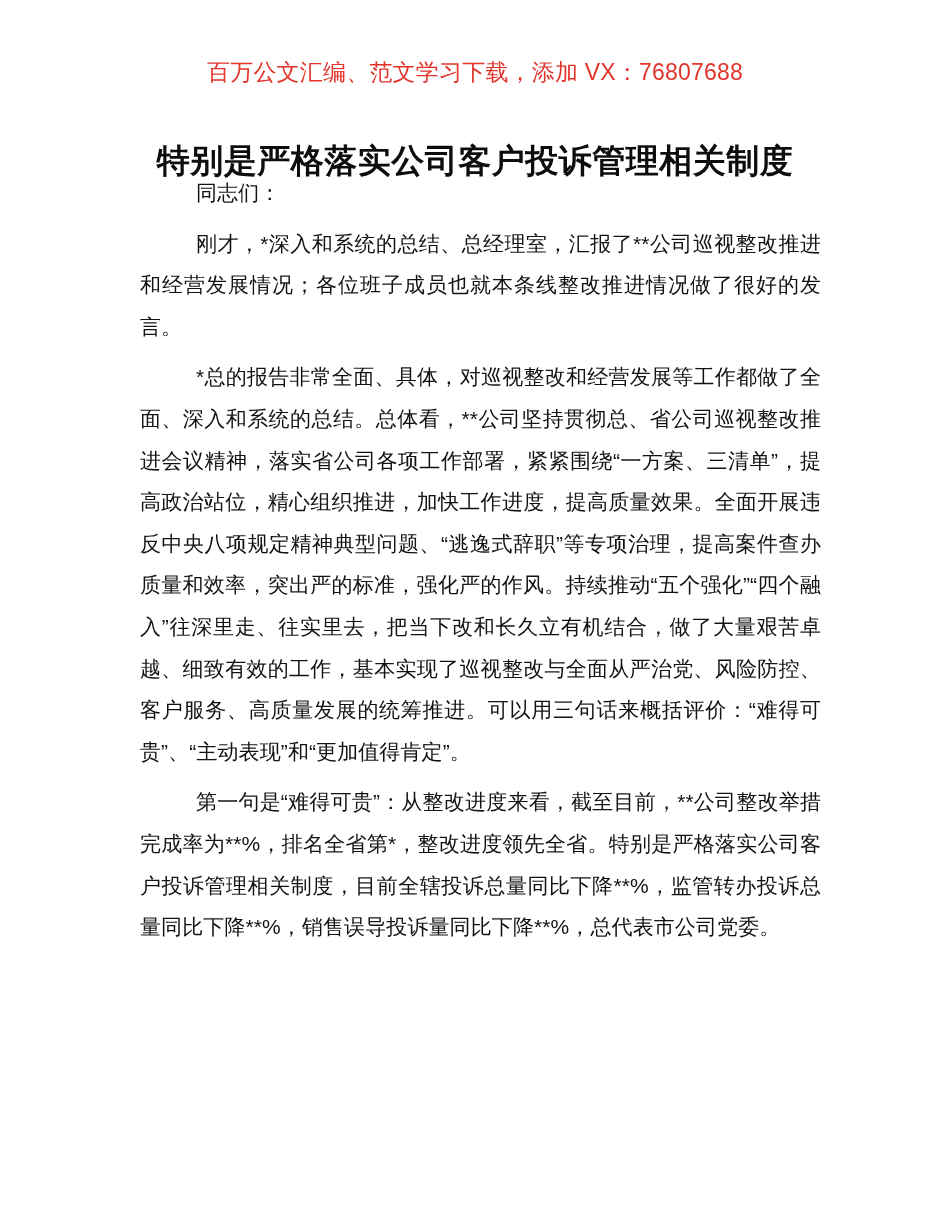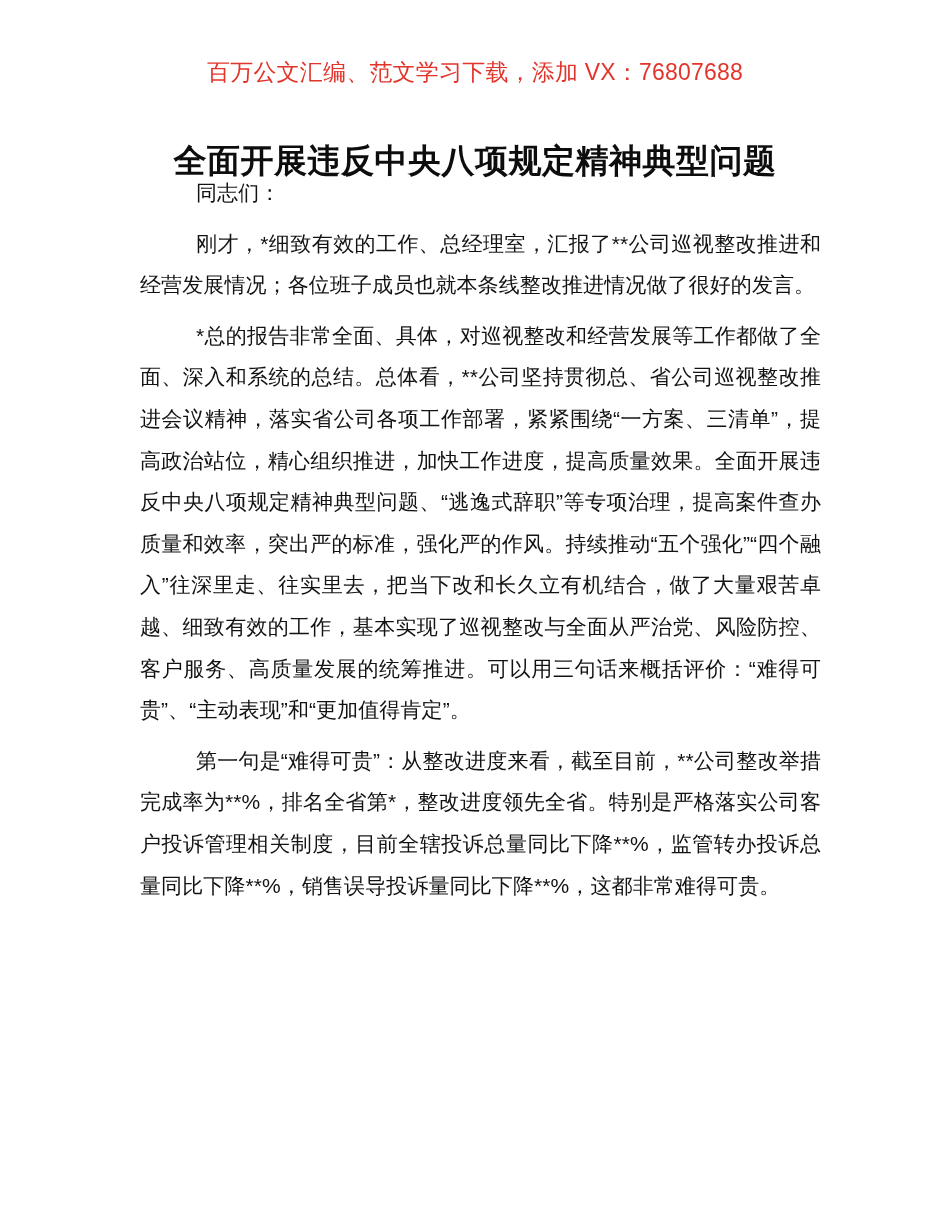--- a/index.html
+++ b/index.html
@@ -83,22 +83,22 @@
     text-align: left;
   }
 </style>
 </head>
 <body>
 
 <div class="page">
 
   <div class="watermark">百万公文汇编、范文学习下载，添加 VX：76807688</div>
 
-  <h1 class="doc-title">全面开展违反中央八项规定精神典型问题</h1>
+  <h1 class="doc-title">特别是严格落实公司客户投诉管理相关制度</h1>
 
   <div class="body-block">
     <p class="para salutation">同志们：</p>
-    <p class="para">刚才，*细致有效的工作、总经理室，汇报了**公司巡视整改推进和经营发展情况；各位班子成员也就本条线整改推进情况做了很好的发言。</p>
+    <p class="para">刚才，*深入和系统的总结、总经理室，汇报了**公司巡视整改推进和经营发展情况；各位班子成员也就本条线整改推进情况做了很好的发言。</p>
     <p class="para">*总的报告非常全面、具体，对巡视整改和经营发展等工作都做了全面、深入和系统的总结。总体看，**公司坚持贯彻总、省公司巡视整改推进会议精神，落实省公司各项工作部署，紧紧围绕“一方案、三清单”，提高政治站位，精心组织推进，加快工作进度，提高质量效果。全面开展违反中央八项规定精神典型问题、“逃逸式辞职”等专项治理，提高案件查办质量和效率，突出严的标准，强化严的作风。持续推动“五个强化”“四个融入”往深里走、往实里去，把当下改和长久立有机结合，做了大量艰苦卓越、细致有效的工作，基本实现了巡视整改与全面从严治党、风险防控、客户服务、高质量发展的统筹推进。可以用三句话来概括评价：“难得可贵”、“主动表现”和“更加值得肯定”。</p>
-    <p class="para">第一句是“难得可贵”：从整改进度来看，截至目前，**公司整改举措完成率为**%，排名全省第*，整改进度领先全省。特别是严格落实公司客户投诉管理相关制度，目前全辖投诉总量同比下降**%，监管转办投诉总量同比下降**%，销售误导投诉量同比下降**%，这都非常难得可贵。</p>
+    <p class="para">第一句是“难得可贵”：从整改进度来看，截至目前，**公司整改举措完成率为**%，排名全省第*，整改进度领先全省。特别是严格落实公司客户投诉管理相关制度，目前全辖投诉总量同比下降**%，监管转办投诉总量同比下降**%，销售误导投诉量同比下降**%，总代表市公司党委。</p>
   </div>
 
 </div>
 
 </body></html>

